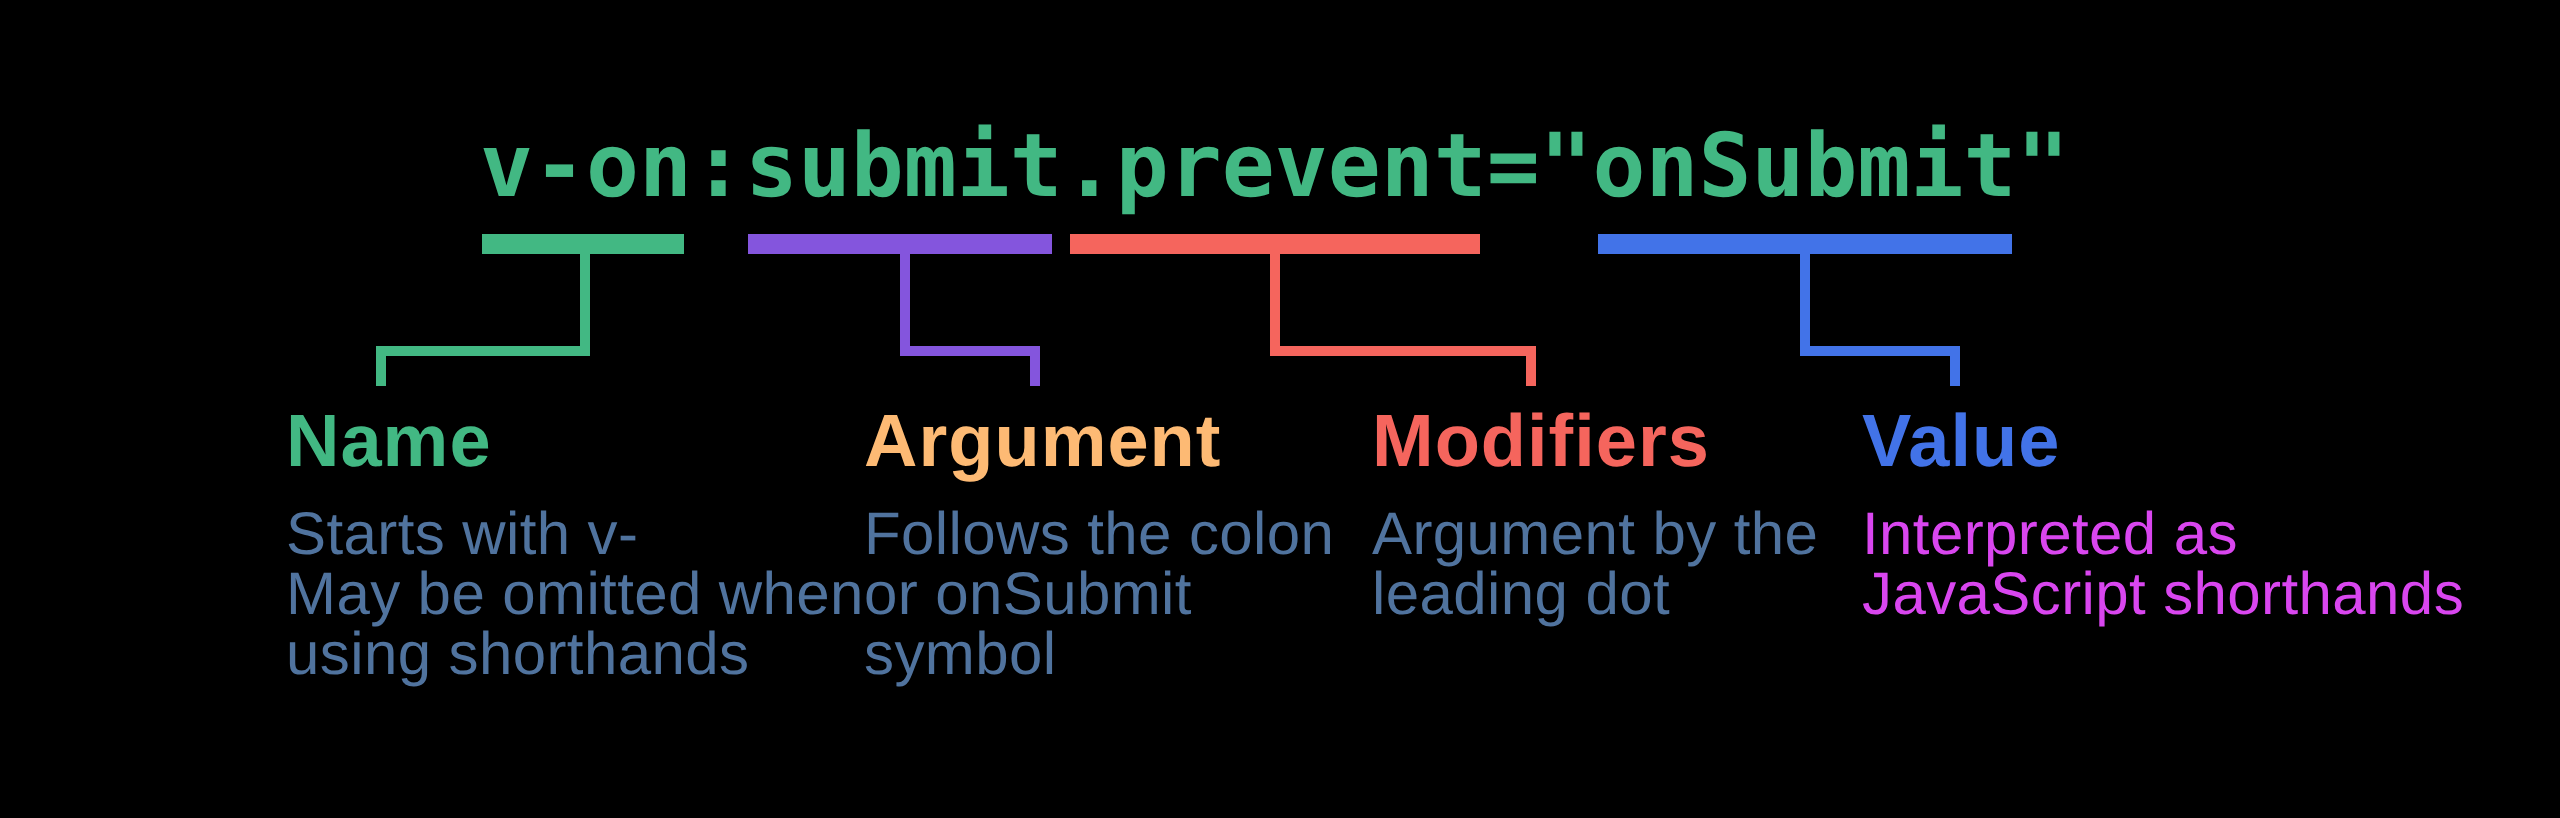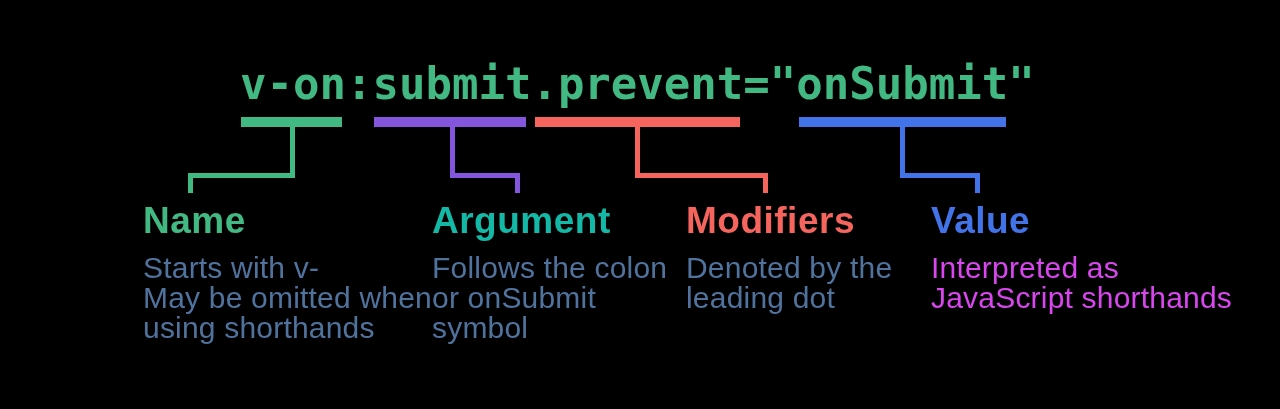--- a/index.html
+++ b/index.html
@@ -112,30 +112,30 @@
     <div class="piece drop" style="background-color: rgb(66, 115, 232);"></div>
   </div>
 
   <div class="heading x0" style="color: rgb(66, 184, 131);">Name</div>
   <div class="desc x0" style="color: rgb(80, 115, 158);">
     <div>Starts with v-</div>
     <div>May be omitted when</div>
     <div>using shorthands</div>
   </div>
 
-  <div class="heading x1" style="color: #14b8a6; text-align: right;">Argument</div>
+  <div class="heading x1" style="color: #fdba74; text-align: right;">Argument</div>
   <div class="desc x1" style="color: rgb(80, 115, 158);">
     <div>Follows the colon</div>
     <div>or onSubmit</div>
     <div>symbol</div>
   </div>
 
   <div class="heading x2" style="color: rgb(245, 101, 93); text-align: right;">Modifiers</div>
   <div class="desc x2" style="color: rgb(80, 115, 158);">
-    <div>Denoted by the</div>
+    <div>Argument by the</div>
     <div>leading dot</div>
   </div>
 
   <div class="heading x3" style="color: rgb(66, 115, 232);">Value</div>
   <div class="desc x3" style="color: #d946ef;">
     <div>Interpreted as</div>
     <div>JavaScript shorthands</div>
   </div>
 
 </div>

